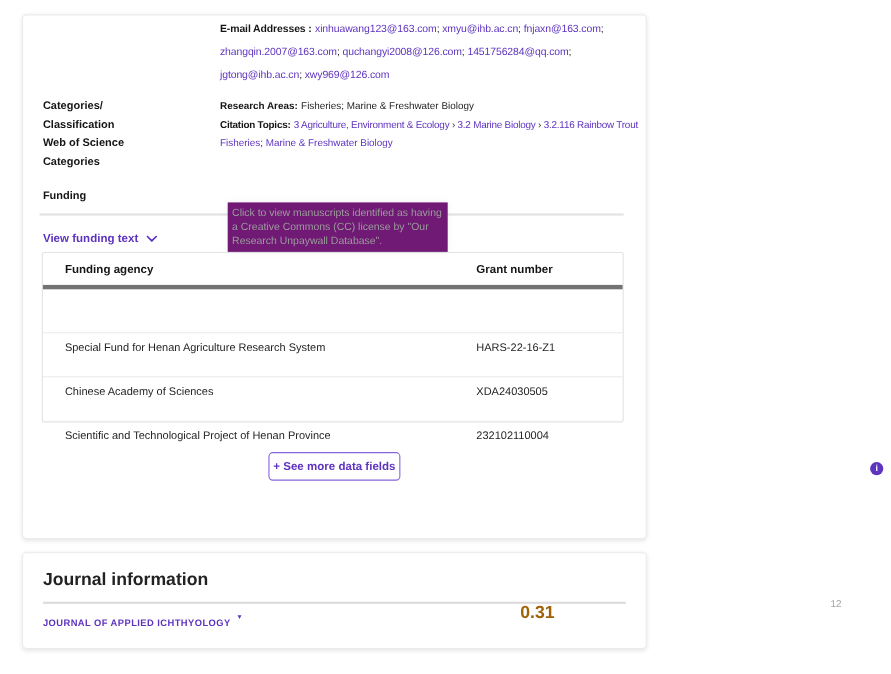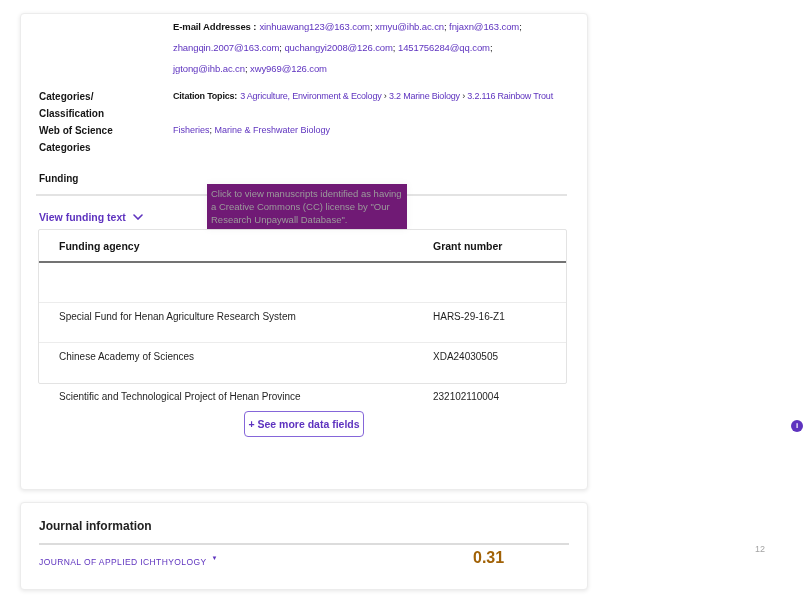--- a/index.html
+++ b/index.html
@@ -5,21 +5,21 @@
   * { margin:0; padding:0; box-sizing:border-box; }
   html,body { background:#ffffff; font-family:"Liberation Sans", sans-serif; }
   .stage { position:relative; width:810px; height:613px; background:#fff; overflow:hidden; }
 
   .card { position:absolute; left:20px; width:568px; background:#fff;
           border:1px solid #ececec; border-radius:4px;
           box-shadow:0 1px 4px rgba(0,0,0,0.10); }
   .card-record { top:13px; height:477px; padding-top:2px; position:absolute; }
   .card-journal { top:502px; height:88px; }
 
-  .row { display:grid; grid-template-columns:134px 1fr; padding:0 20px 0 18px; }
+  .row { display:grid; grid-template-columns:134px 1fr; padding:0 20px 0 18px;gap:27px; }
   .flabel { font-weight:bold; font-size:10px; color:#151515; line-height:17px; }
   .val { font-size:9px; color:#1f1f1f; line-height:17px; }
   .lnk { color:#5e33bf; text-decoration:none; cursor:pointer; }
   .sep { color:#1f1f1f; }
   .inline-label { font-weight:bold; color:#151515; margin-right:3px; }
 
   .email-row { margin-top:0; }
   .email-val { font-size:9.5px; letter-spacing:-0.1px; line-height:21px; }
   .cat-row { margin-top:9px; }
   .citation-line { white-space:nowrap; letter-spacing:-0.2px; }
@@ -30,36 +30,36 @@
              color:#9b9b9b; font-size:9.5px; line-height:13px; padding:3px 4px;
              box-shadow:0 0 8px rgba(0,0,0,0.05); z-index:2; }
 
   .divider { height:2px; background:#e3e3e3; margin:7px 20px 0 15px; }
 
   .view-funding { margin:15px 20px 0 18px; font-size:10.5px; font-weight:bold;
                   color:#5e33bf; cursor:pointer; display:flex; align-items:center; gap:7px; }
 
   .ftable { margin:6px 20px 0 17px; border:1px solid #e3e3e3; border-radius:2px; }
   .thead { display:grid; grid-template-columns:1fr 153px; height:33px; align-items:center;
-           border-bottom:2px solid #737373; }
+           border-bottom:4px solid #737373; }
   .th { font-size:10.5px; font-weight:bold; color:#151515; padding-left:20px; }
   .trow { display:grid; grid-template-columns:1fr 153px; height:40px; align-items:center;
           border-bottom:1px solid #ececec; }
   .trow:last-child { border-bottom:none; }
   .tcell { font-size:10px; color:#1f1f1f; padding-left:20px;margin-top:48px; }
 
   .btn-wrap { display:flex; justify-content:center; margin-top:27px; }
   .see-more-btn { background:#fff; color:#5e33bf; border:1.5px solid #8566d9;
                   border-radius:4px; font-size:10.5px; font-weight:bold;
                   padding:6px 3px; cursor:pointer; font-family:"Liberation Sans", sans-serif; }
 
-  .journal-title { font-size:12px; font-weight:bold; color:#222; margin:16px 20px 0 18px; }
+  .journal-title { font-size:16px; font-weight:bold; color:#222; margin:16px 20px 0 18px; }
   .journal-divider { height:2px; background:#dcdcdc; margin:10px 18px 0 18px; }
   .journal-name-row { margin:12px 20px 0 18px; display:flex; align-items:center; }
-  .journal-name { font-size:8.5px; font-weight:normal; letter-spacing:0.4px; color:#5e33bf;
+  .journal-name { font-size:8.5px; font-weight:bold; letter-spacing:0.4px; color:#5e33bf;
                   cursor:pointer; text-transform:uppercase; }
   .caret { font-size:6px; color:#5e33bf; margin-left:5px; position:relative; top:-4px; }
   .impact { position:absolute; left:452px; top:46px; font-size:16px; font-weight:bold; color:#a16207; }
 
   .info-icon { position:absolute; left:791px; top:420px; width:12px; height:12px;
                border-radius:50%; background:#5e33bf; color:#fff; font-size:8px; font-weight:bold;
                text-align:center; line-height:12px; cursor:pointer; }
   .page-note { position:absolute; left:755px; top:544px; font-size:9px; color:#a3a3a3; }
 </style>
 </head>
@@ -75,20 +75,23 @@
         <span class="inline-label">E-mail Addresses :</span><span><a href="#" class="lnk">xinhuawang123@163.com</a><span class="sep">; </span><a href="#" class="lnk">xmyu@ihb.ac.cn</a><span class="sep">; </span><a href="#" class="lnk">fnjaxn@163.com</a><span class="sep">; </span><a href="#" class="lnk">zhangqin.2007@163.com</a><span class="sep">; </span><a href="#" class="lnk">quchangyi2008@126.com</a><span class="sep">; </span><a href="#" class="lnk">1451756284@qq.com</a><span class="sep">; </span><a href="#" class="lnk">jgtong@ihb.ac.cn</a><span class="sep">; </span><a href="#" class="lnk">xwy969@126.com</a></span>
       </div>
     </div>
 
     <div class="row cat-row">
       <div class="flabel">
         <div>Categories/</div>
         <div>Classification</div>
       </div>
       <div class="val">
+        <div>
+          <span class="inline-label">Research Areas:</span><span>Fisheries; Marine &amp; Freshwater Biology</span>
+        </div>
         <div class="citation-line">
           <span class="inline-label">Citation Topics:</span><span><a href="#" class="lnk">3 Agriculture, Environment &amp; Ecology</a><span class="sep"> › </span><a href="#" class="lnk">3.2 Marine Biology</a><span class="sep"> › </span><a href="#" class="lnk">3.2.116 Rainbow Trout</a></span>
         </div>
       </div>
     </div>
 
     <div class="row wos-row">
       <div class="flabel">
         <div>Web of Science</div>
         <div>Categories</div>
@@ -115,21 +118,21 @@
     </div>
 
     <div class="ftable">
       <div class="thead">
         <div class="th">Funding agency</div>
         <div class="th">Grant number</div>
       </div>
       <div>
           <div class="trow">
             <div class="tcell">Special Fund for Henan Agriculture Research System</div>
-            <div class="tcell">HARS-29-16-Z1</div>
+            <div class="tcell">HARS-22-16-Z1</div>
           </div>
           <div class="trow">
             <div class="tcell">Chinese Academy of Sciences</div>
             <div class="tcell">XDA24030505</div>
           </div>
           <div class="trow">
             <div class="tcell">Scientific and Technological Project of Henan Province</div>
             <div class="tcell">232102110004</div>
           </div>
         </div>

